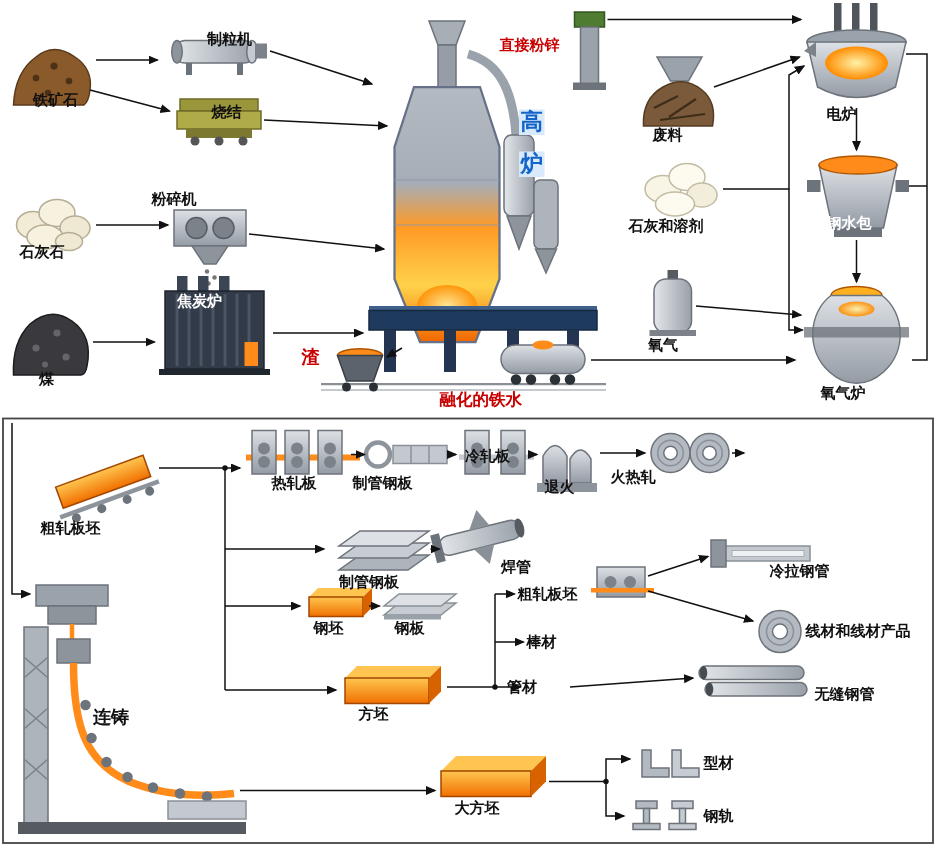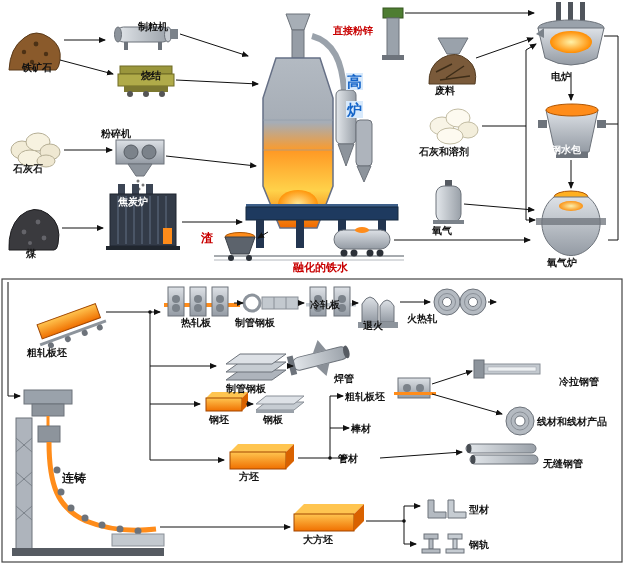--- a/index.html
+++ b/index.html
@@ -424,21 +424,21 @@
 <div class="lbl" style="left:181px;top:317px">热轧板</div>
 <div class="lbl" style="left:235px;top:317px">制管钢板</div>
 <div class="lbl" style="left:310px;top:299px">冷轧板</div>
 <div class="lbl" style="left:363px;top:320px">退火</div>
 <div class="lbl" style="left:407px;top:313px">火热轧</div>
 <div class="lbl" style="left:226px;top:383px">制管钢板</div>
 <div class="lbl" style="left:334px;top:373px">焊管</div>
 <div class="lbl" style="left:209px;top:414px">钢坯</div>
 <div class="lbl" style="left:263px;top:414px">钢板</div>
 <div class="lbl" style="left:345px;top:391px">粗轧板坯</div>
-<div class="lbl" style="left:559px;top:376px">冷拉钢管</div>
+<div class="lbl" style="left:513px;top:376px">冷拉钢管</div>
 <div class="lbl" style="left:351px;top:423px">棒材</div>
 <div class="lbl" style="left:537px;top:416px">线材和线材产品</div>
 <div class="lbl" style="left:338px;top:453px">管材</div>
 <div class="lbl" style="left:543px;top:458px">无缝钢管</div>
 <div class="lbl" style="left:239px;top:471px">方坯</div>
 <div class="lbl s12" style="left:62px;top:472px">连铸</div>
 <div class="lbl" style="left:303px;top:534px">大方坯</div>
 <div class="lbl" style="left:469px;top:504px">型材</div>
 <div class="lbl" style="left:469px;top:539px">钢轨</div>
 

